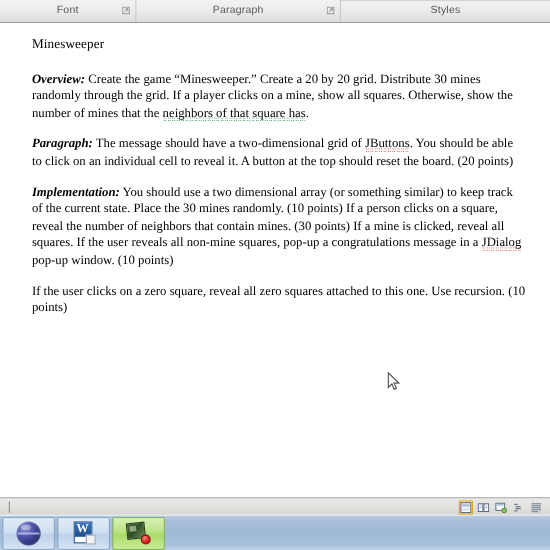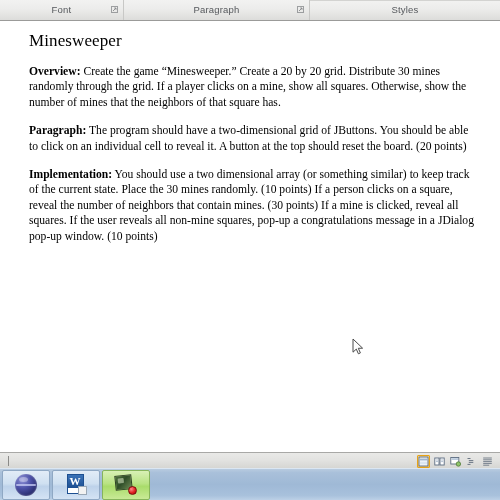--- a/index.html
+++ b/index.html
@@ -91,35 +91,35 @@
   .page-body {
     position: absolute;
     left: 29px;
     top: 9px;
     width: 449px;
     font-family: "Liberation Serif", "DejaVu Serif", serif;
     color: #000000;
   }
 
   .doc-title {
-    font-size: 17px;
+    font-size: 12px;
     line-height: 21px;
     margin: 0 0 13px 0;
     font-weight: normal;
     color: #000;
     letter-spacing: .1px;
   }
 
   .para {
     font-size: 11.6px;
     line-height: 15.4px;
     margin: 0 0 13px 0;
     text-align: left;
   }
-  .b { font-weight: bold; }
+  .b { font-weight: bold; font-style: italic; }
 
   
   .sp-red {
     text-decoration: none;
     background-repeat: repeat-x;
     background-position: 0 100%;
     background-size: 4px 3px;
     background-image:
       linear-gradient(45deg, transparent 45%, #e03030 45%, #e03030 55%, transparent 55%),
       linear-gradient(-45deg, transparent 45%, #e03030 45%, #e03030 55%, transparent 55%);
@@ -341,27 +341,30 @@
   <div class="page">
     <div class="page-body">
 
       <h1 class="doc-title">Minesweeper</h1>
 
       <p class="para">
         <span class="b">Overview:</span><span>  Create the game “Minesweeper.” Create a 20 by 20 grid.  Distribute 30 mines randomly through the grid.  If a player clicks on a mine, show all squares.  Otherwise, show the number of mines that the </span><span class="sp-green">neighbors of that square has</span><span>.</span>
       </p>
 
       <p class="para">
-        <span class="b">Paragraph:</span><span>  The program should have a two-dimensional grid of </span><span class="sp-red">JButtons</span><span>.  You should be able to click on an individual cell to reveal it.  A button at the top should reset the board.  (20 points)</span>
+        <span class="b">Paragraph:</span><span>  The message should have a two-dimensional grid of </span><span class="sp-red">JButtons</span><span>.  You should be able to click on an individual cell to reveal it.  A button at the top should reset the board.  (20 points)</span>
       </p>
 
       <p class="para">
         <span class="b">Implementation:</span><span>  You should use a two dimensional array (or something similar) to keep track of the current state.  Place the 30 mines randomly.  (10 points)  If a person clicks on a square, reveal the number of neighbors that contain mines.  (30 points)  If a mine is clicked, reveal all squares.  If the user reveals all non-mine squares, pop-up a congratulations message in a </span><span class="sp-red">JDialog</span><span> pop-up window. (10 points)</span>
       </p>
 
+      <p class="para">
+        <span>If the user clicks on a zero square, reveal all zero squares attached to this one.  Use recursion.  (10 points)</span>
+      </p>
 
 
 
     </div>
   </div>
 
   <div class="statusbar">
     <span class="status-caret"></span>
 
     <div class="status-views">

